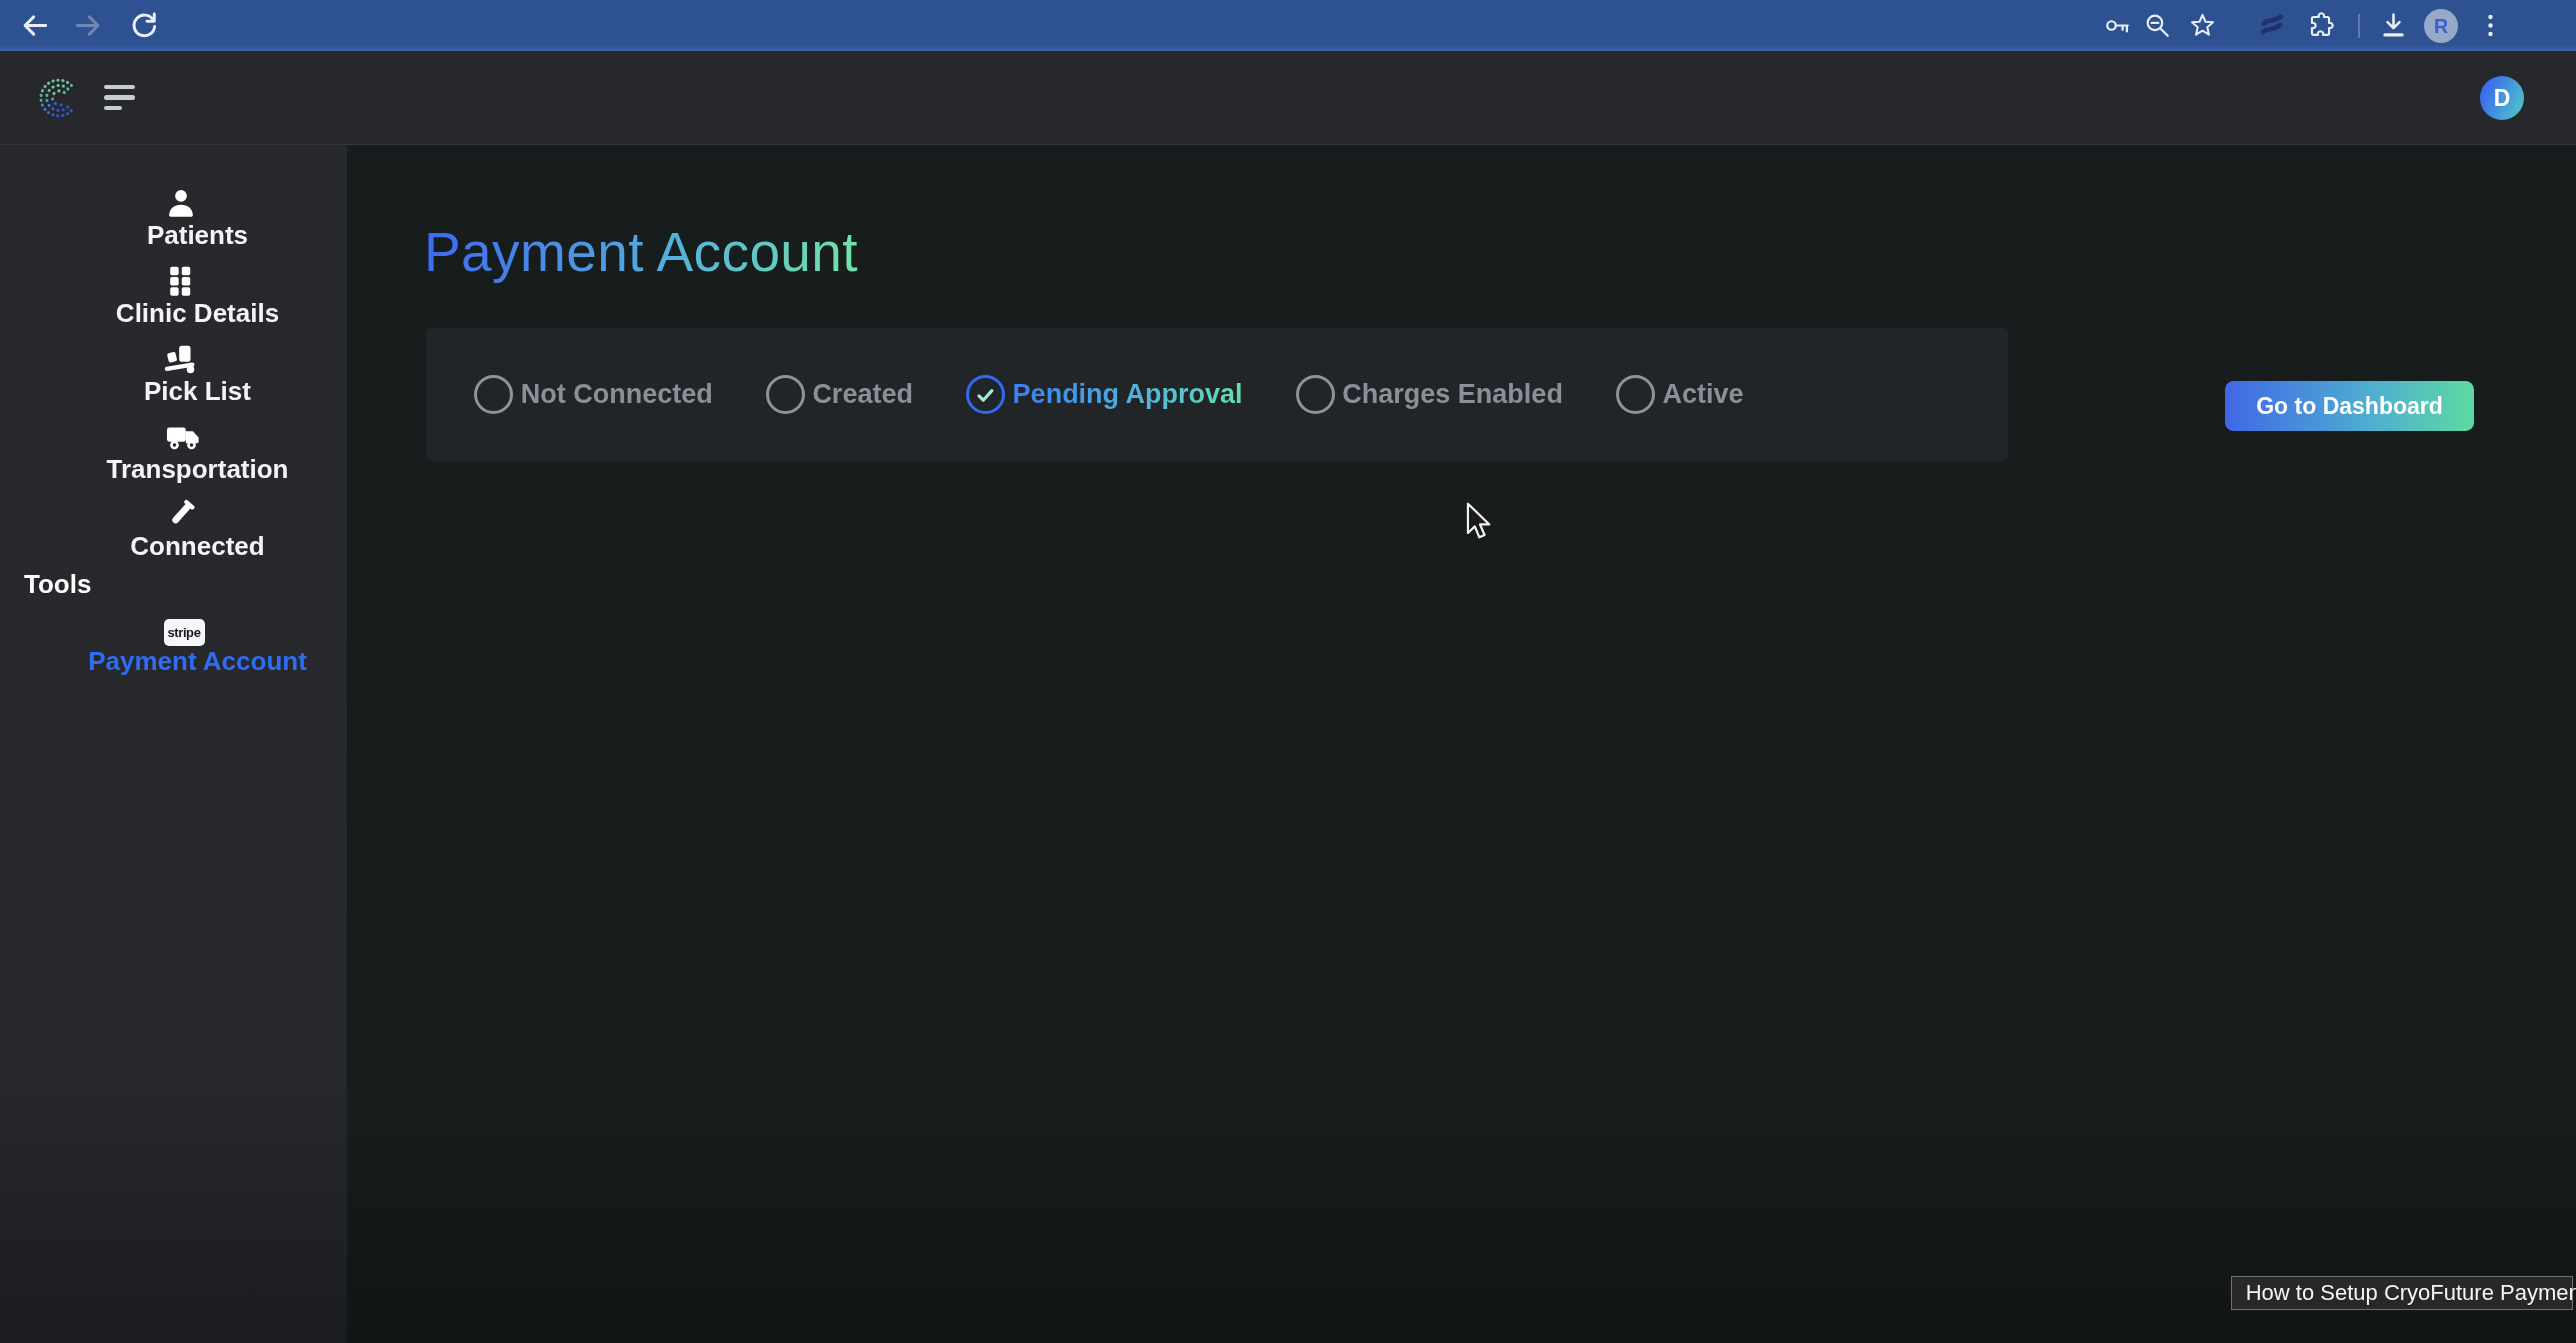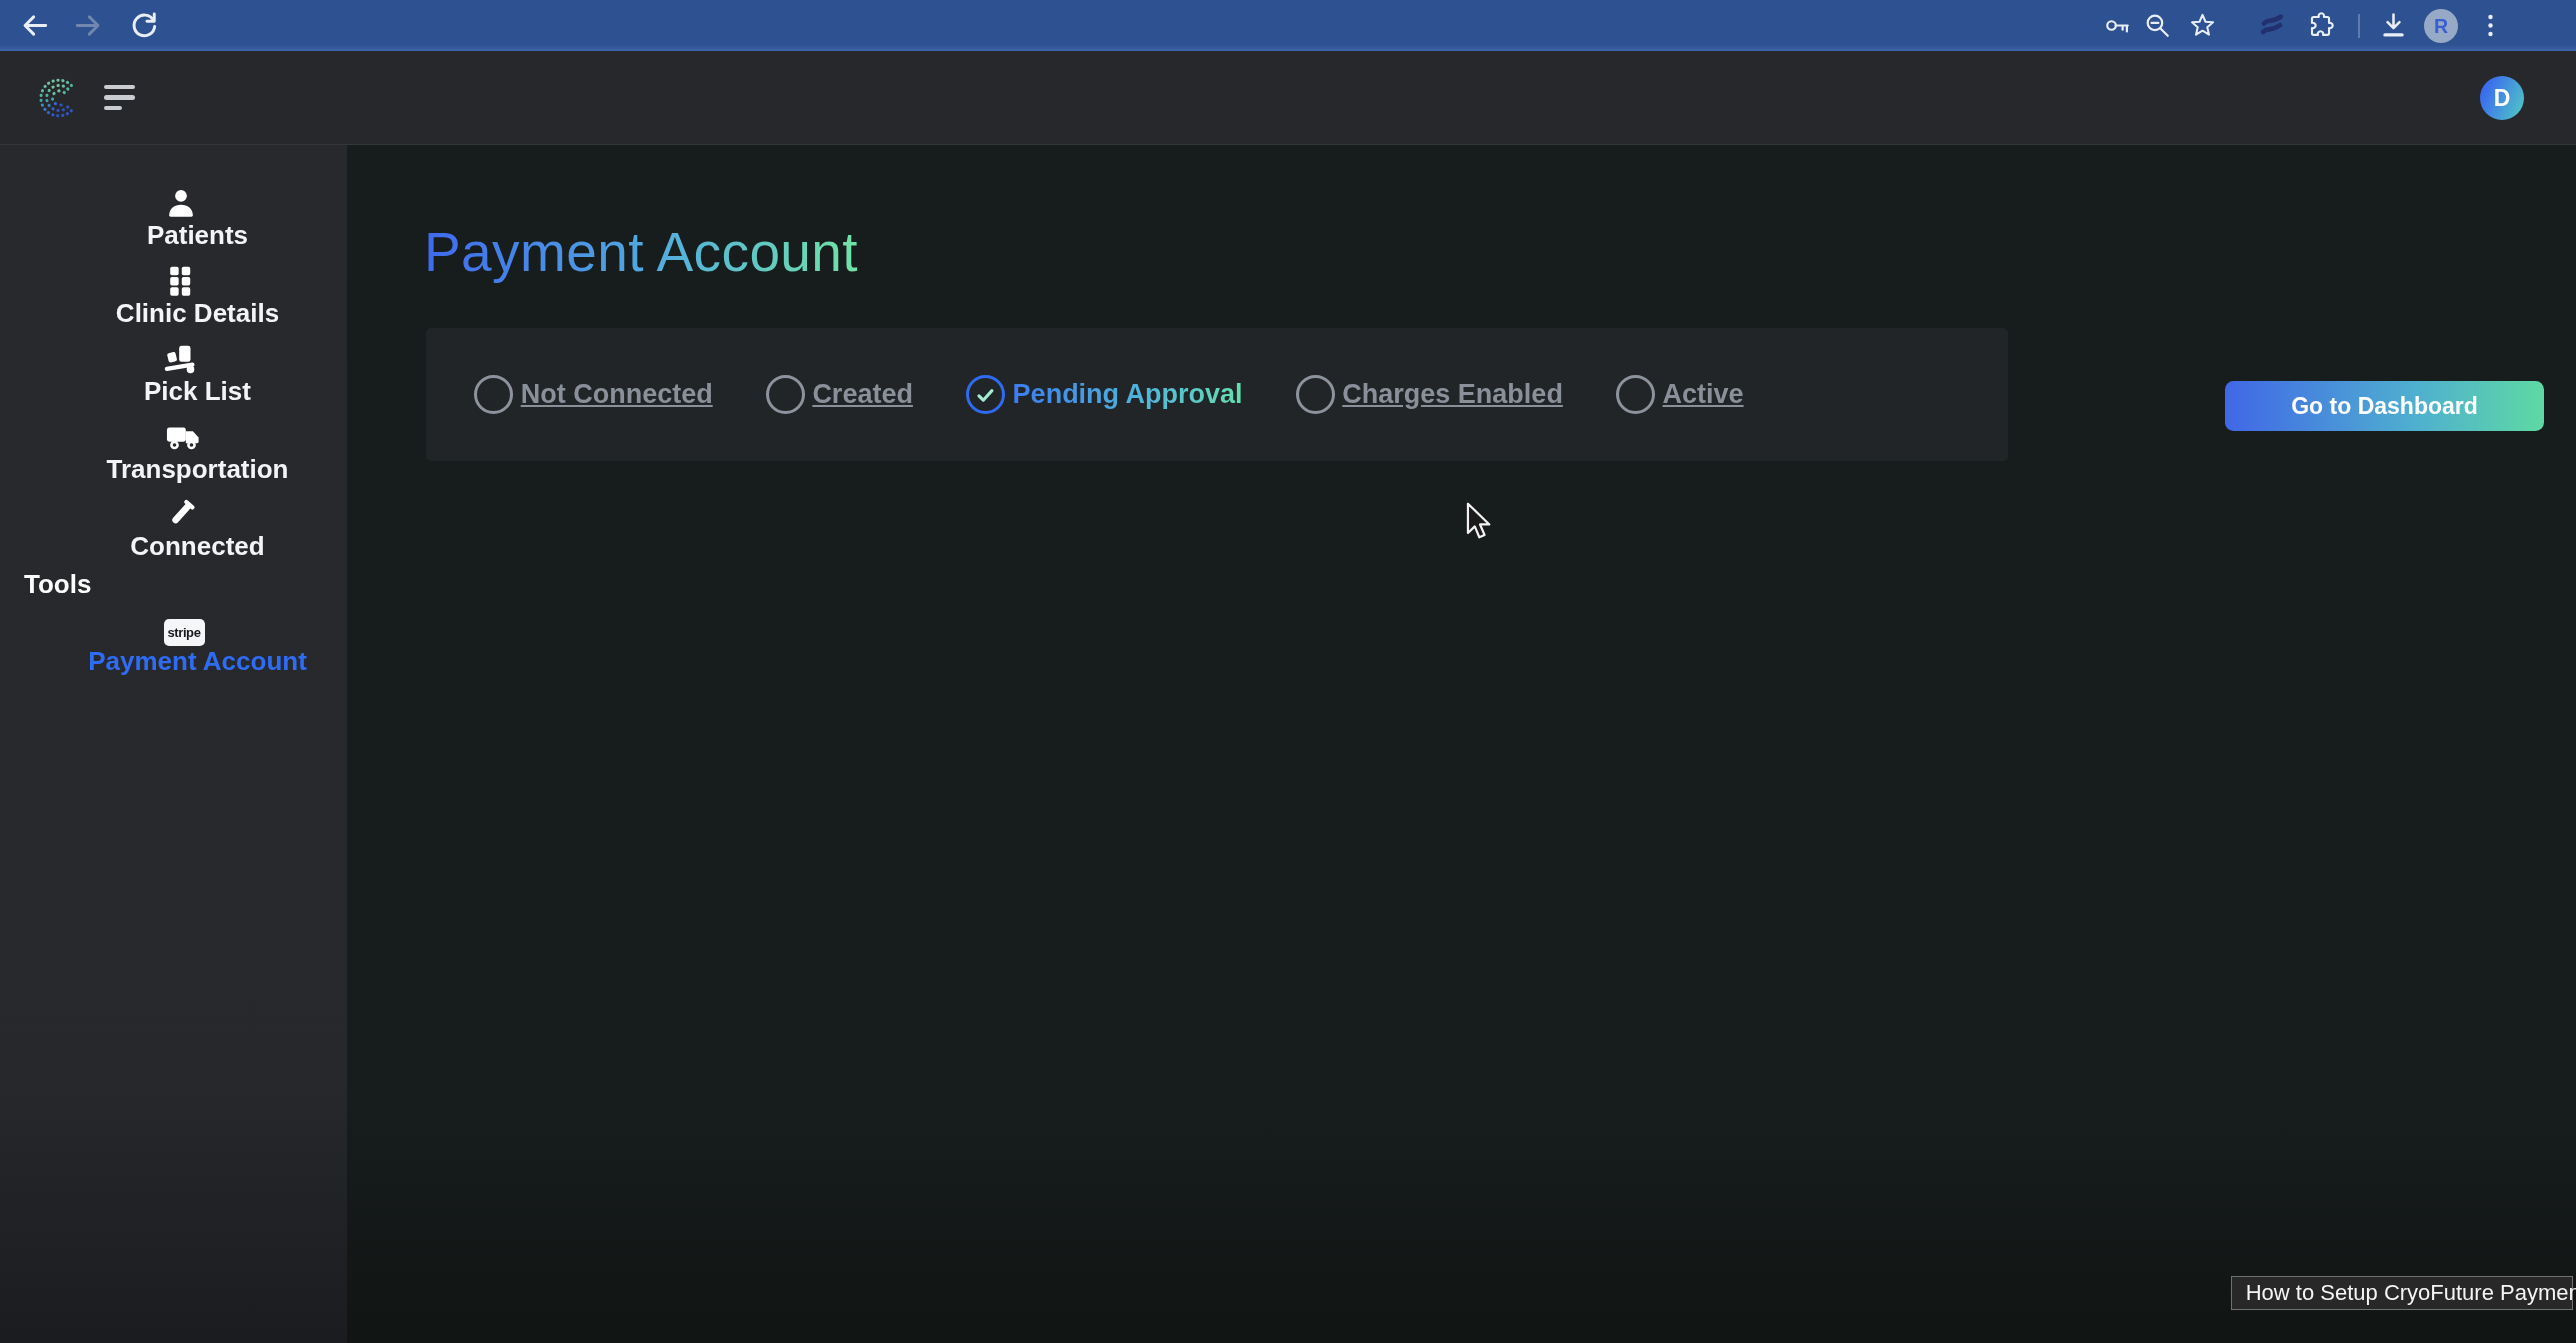--- a/index.html
+++ b/index.html
@@ -52,26 +52,26 @@
   .page-title { position:absolute; left:77px; top:75px; font-size:55px; font-weight:300;
     letter-spacing:0.4px; white-space:nowrap;
     background:linear-gradient(90deg,#3f69ee 0%,#53aede 55%,#71e3a6 100%);
     -webkit-background-clip:text; background-clip:text; color:transparent; }
   .stepper-panel { position:absolute; left:79px; top:183px; width:1582px; height:133px;
     background:#222528; border-radius:5.1px; display:flex; align-items:center;
     padding:0 48px; gap:53px; }
   .step { display:flex; align-items:center; gap:7.7px; cursor:pointer; }
   .step .circle { width:39px; height:39px; border-radius:50%; border:3.4px solid #8d939c;
     flex:0 0 auto; display:flex; align-items:center; justify-content:center; }
-  .step .slabel { font-size:27px; font-weight:700; color:#8a9099; white-space:nowrap;text-decoration:underline; }
+  .step .slabel { font-size:27px; font-weight:700; color:#8a9099; white-space:nowrap; }
   .step.current .circle { border-color:#2e6bf0; }
   .step.current .slabel {
     background:linear-gradient(90deg,#3b7df0 0%,#52b9d8 60%,#64e0ae 100%);
     -webkit-background-clip:text; background-clip:text; color:transparent; }
-  .dash-btn { position:absolute; left:1878px; top:236px; width:319px; height:50px;
+  .dash-btn { position:absolute; left:1878px; top:236px; width:249px; height:50px;
     border:none; border-radius:8.5px; cursor:pointer;
     background:linear-gradient(90deg,#4167e7 0%,#4fb0cf 60%,#5ed9a3 100%);
     color:#ffffff; font-size:23px; font-weight:700; font-family:"Liberation Sans",sans-serif; }
   .help-link { position:absolute; left:1884px; top:1131px; right:3.4px; height:34px;
     background:#282828; border:1.7px solid #717171; display:flex; align-items:center;
     padding:0 13.7px; font-size:22px; font-weight:500; color:#f5f5f5; white-space:nowrap; cursor:pointer; }
 
   .cursor { position:absolute; left:1456px; top:500px; z-index:99; }
 </style>
 </head>

